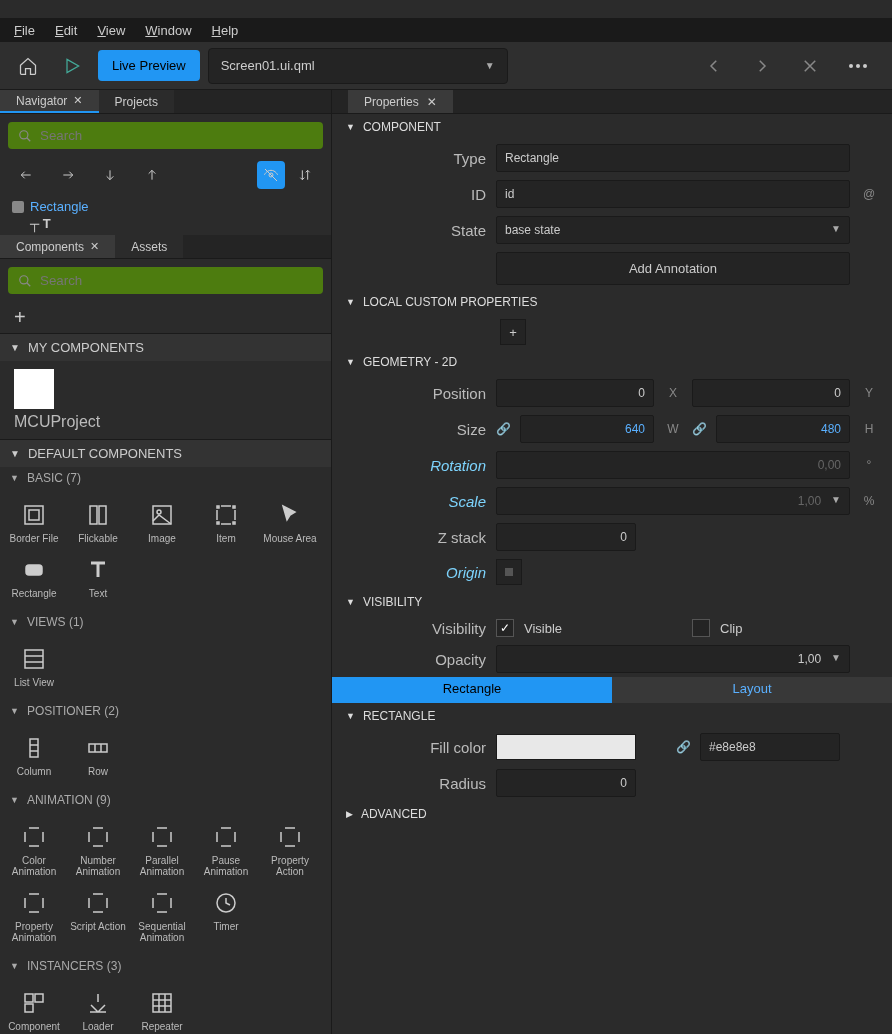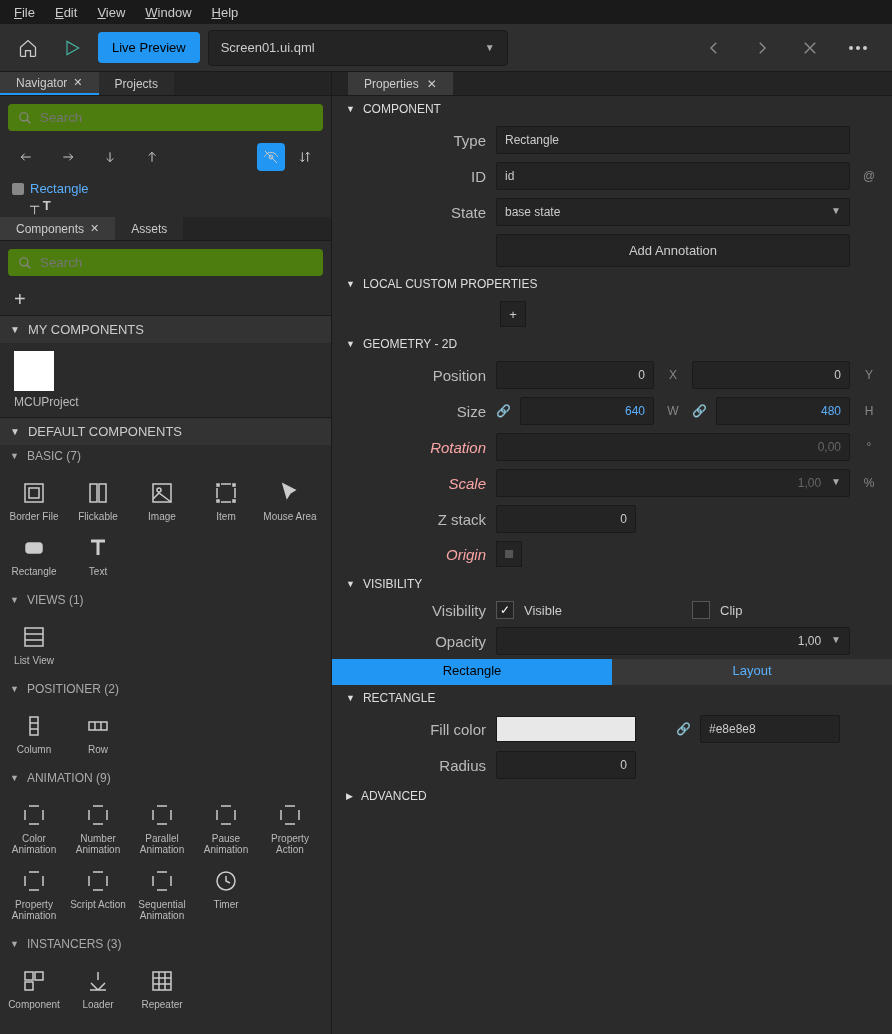--- a/index.html
+++ b/index.html
@@ -1,17 +1,17 @@
 <!DOCTYPE html>
 <html><head>
 <meta charset="utf-8">
 <style>
 * { box-sizing: border-box; margin: 0; padding: 0; font-family: "Segoe UI", Arial, sans-serif; }
 body { background: #2b2b2b; color: #ccc; width: 892px; height: 1034px; overflow: hidden; font-size: 13px; }
-.menubar { background: #1a1a1a; height: 24px; display: flex; align-items: center; padding: 0 4px; }
+.menubar { background: #1a1a1a; height: 24px; display: flex; align-items: center; padding: 0 4px; margin-top: 18px; }
 .menubar span { padding: 2px 10px; cursor: pointer; }
 .menubar span:first-letter { text-decoration: underline; }
 .toolbar { background: #2f2f2f; height: 48px; display: flex; align-items: center; padding: 0 10px; gap: 8px; border-bottom: 1px solid #1a1a1a; }
 .tbtn { width: 36px; height: 36px; display: flex; align-items: center; justify-content: center; cursor: pointer; border-radius: 4px; }
 .tbtn svg { width: 20px; height: 20px; stroke: #ccc; fill: none; stroke-width: 1.5; }
 .live-preview { background: #2196f3; color: #000; padding: 8px 14px; border-radius: 4px; font-weight: 500; cursor: pointer; }
 .file-selector { background: #242424; border: 1px solid #1a1a1a; height: 36px; display: flex; align-items: center; padding: 0 12px; flex: 0 0 300px; border-radius: 4px; justify-content: space-between; }
 .toolbar-right { margin-left: auto; display: flex; align-items: center; gap: 12px; padding-right: 6px; }
 .toolbar-right svg { width: 18px; height: 18px; stroke: #888; fill: none; stroke-width: 2; }
 .main { display: flex; height: calc(1034px - 24px - 48px); }
@@ -41,28 +41,28 @@
 .panel-section .arrow { font-size:10px; }
 .section-small { display:flex; align-items:center; gap:8px; padding:4px 10px; color:#aaa; font-size:12px;}
 .section-small .arrow{font-size:9px;}
 
 .comp-grid { display:flex; flex-wrap:wrap; padding:8px 4px; gap:4px;}
 .comp-item { width:60px; display:flex; flex-direction:column; align-items:center; gap:4px; padding:4px 0; cursor:pointer;}
 .comp-item .cicon { width:28px; height:28px; display:flex; align-items:center; justify-content:center;}
 .comp-item .cicon svg { width:24px; height:24px; stroke:#ccc; fill:none; stroke-width:1.5;}
 .comp-item .clabel { font-size:10px; text-align:center; line-height:1.1; color:#bbb;}
 .my-comp { width:40px; height:40px; background:#fff; margin:8px 14px 4px;}
-.my-lbl { font-size:12px; padding:0 14px 8px; color:#bbb;}
+.my-lbl { font-size:16px; padding:0 14px 8px; color:#bbb;}
 .plus { font-size:20px; padding:4px 14px; cursor:pointer; color:#ccc;}
 
 .prop-section { padding:6px 14px; display:flex; align-items:center; gap:8px; font-size:12px; color:#ddd; }
 .prop-section .arrow{font-size:9px;}
 .prop-row { display:flex; align-items:center; padding:4px 14px; gap:10px; }
 .prop-label { width:140px; text-align:right; color:#bbb; font-size:15px;}
-.prop-label.dim { color:#fca5a5; font-style:italic;}
+.prop-label.dim { color:#7dd3fc; font-style:italic;}
 .prop-input { flex:1; background:#242424; border:1px solid #1a1a1a; padding:6px 8px; color:#ccc; border-radius:2px; font-size:12px;}
 .prop-input.num { text-align:right; }
 .prop-input.blue { color:#5ab0ff;}
 .prop-input.dim { color:#666;}
 .axis { width:18px; color:#888; text-align:center; font-size:12px;}
 .link-icon { color:#5ab0ff; font-size:12px; width:14px;}
 .addbtn { flex:1; background:#242424; border:1px solid #1a1a1a; padding:8px; text-align:center; cursor:pointer; border-radius:2px;}
 .plusbox { width:26px; height:26px; background:#242424; border:1px solid #1a1a1a; display:flex;align-items:center;justify-content:center; margin-left:154px;}
 .checkbox { width:18px; height:18px; background:#242424; border:1px solid #555; display:flex;align-items:center;justify-content:center;}
 .checkbox.on::after{content:'✓'; color:#fff; font-size:12px;}

